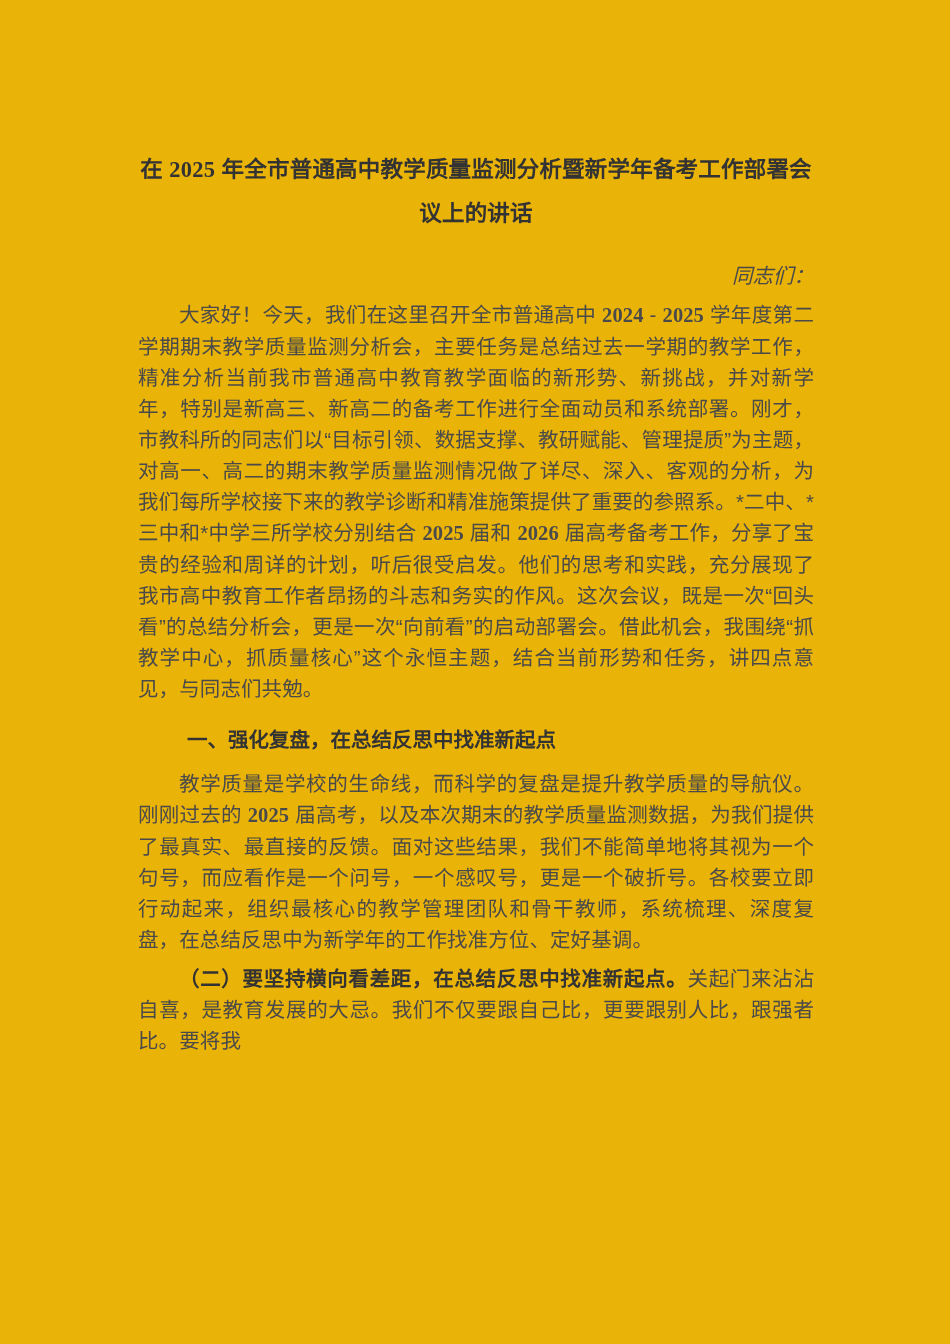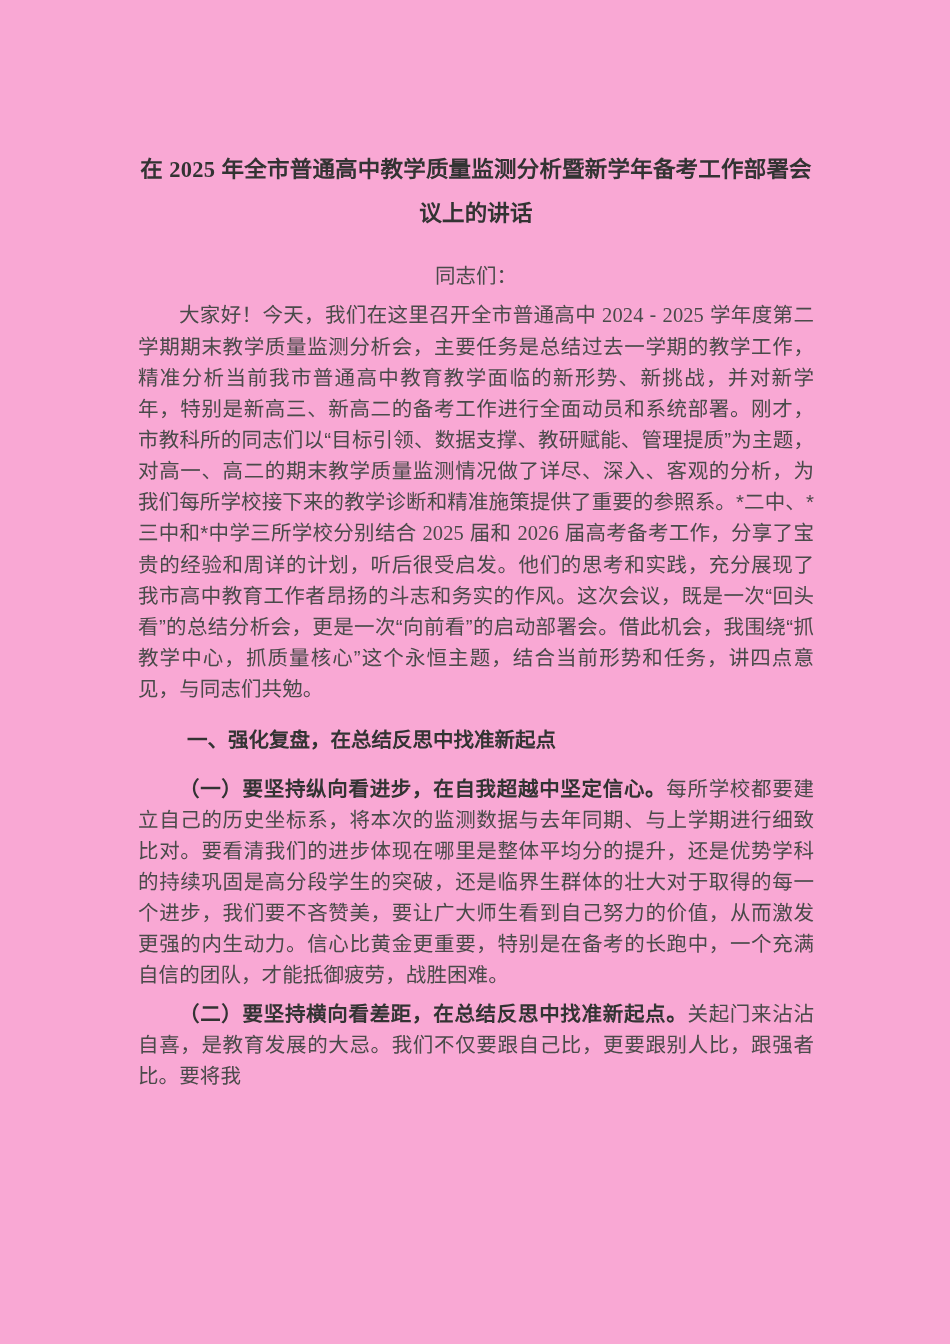--- a/index.html
+++ b/index.html
@@ -13,21 +13,21 @@
     min-height: 1344px;
     font-family: "Liberation Sans", "DejaVu Sans", sans-serif;
     color: #3a3a3a;
     -webkit-font-smoothing: antialiased;
   }
   .page {
     width: 950px;
     min-height: 1344px;
     box-sizing: border-box;
     padding: 0;
-    background: #f9a8d4;
+    background: #eab308;
     position: relative;
     overflow: hidden;
   }
   .content {
     position: absolute;
     left: 138px;
     top: 0;
     width: 676px;
   }
   .doc-title {
@@ -40,21 +40,22 @@
     text-align: center;
     letter-spacing: 0.2px;
     font-family: "Liberation Sans", "DejaVu Sans", sans-serif;
   }
   .salutation {
     margin: 0;
     padding-top: 24px;
     font-size: 20.5px;
     line-height: 31px;
     color: #4a4a4a;
-    text-align: center;
+    text-align: right;
+    font-style: italic;
   }
   p.body-para {
     margin: 0;
     padding-top: 8px;
     font-size: 20.5px;
     line-height: 31px;
     color: #4a4a4a;
     text-align: justify;
     text-justify: inter-ideograph;
     text-indent: 2em;
@@ -73,20 +74,21 @@
     color: #333333;
     text-indent: 2em;
     text-align: left;
   }
   .lead-bold {
     font-weight: bold;
     color: #333333;
   }
   .num-latin {
     font-family: "Liberation Serif", "DejaVu Serif", serif;
+    font-weight: bold;
   }
   .doc-title .num-latin {
     font-family: "Liberation Serif", "DejaVu Serif", serif;
     font-weight: bold;
   }
 </style>
 </head>
 <body>
 
 <div class="page">
@@ -96,23 +98,21 @@
       <span style="display: block;">在 <span class="num-latin">2025</span> 年全市普通高中教学质量监测分析暨新学年备考工作部署会</span>
       <span style="display: block; text-align: center;">议上的讲话</span>
     </h1>
 
     <p class="salutation">同志们：</p>
 
     <p class="body-para">大家好！今天，我们在这里召开全市普通高中 <span class="num-latin">2024</span> - <span class="num-latin">2025</span> 学年度第二学期期末教学质量监测分析会，主要任务是总结过去一学期的教学工作，精准分析当前我市普通高中教育教学面临的新形势、新挑战，并对新学年，特别是新高三、新高二的备考工作进行全面动员和系统部署。刚才，市教科所的同志们以“目标引领、数据支撑、教研赋能、管理提质”为主题，对高一、高二的期末教学质量监测情况做了详尽、深入、客观的分析，为我们每所学校接下来的教学诊断和精准施策提供了重要的参照系。*二中、*三中和*中学三所学校分别结合 <span class="num-latin">2025</span> 届和 <span class="num-latin">2026</span> 届高考备考工作，分享了宝贵的经验和周详的计划，听后很受启发。他们的思考和实践，充分展现了我市高中教育工作者昂扬的斗志和务实的作风。这次会议，既是一次“回头看”的总结分析会，更是一次“向前看”的启动部署会。借此机会，我围绕“抓教学中心，抓质量核心”这个永恒主题，结合当前形势和任务，讲四点意见，与同志们共勉。</p>
 
     <h2 class="section-heading">一、强化复盘，在总结反思中找准新起点</h2>
 
+    <p class="body-para tight">教学质量是学校的生命线，而科学的复盘是提升教学质量的导航仪。刚刚过去的 <span class="num-latin">2025</span> 届高考，以及本次期末的教学质量监测数据，为我们提供了最真实、最直接的反馈。面对这些结果，我们不能简单地将其视为一个句号，而应看作是一个问号，一个感叹号，更是一个破折号。各校要立即行动起来，组织最核心的教学管理团队和骨干教师，系统梳理、深度复盘，在总结反思中为新学年的工作找准方位、定好基调。</p>
 
-    <p class="body-para">
-      <span class="lead-bold">（一）</span><span class="lead-bold">要坚持纵向看进步，在自我超越中坚定信心。</span><span>每所学校都要建立自己的历史坐标系，将本次的监测数据与去年同期、与上学期进行细致比对。要看清我们的进步体现在哪里是整体平均分的提升，还是优势学科的持续巩固是高分段学生的突破，还是临界生群体的壮大对于取得的每一个进步，我们要不吝赞美，要让广大师生看到自己努力的价值，从而激发更强的内生动力。信心比黄金更重要，特别是在备考的长跑中，一个充满自信的团队，才能抵御疲劳，战胜困难。</span>
-    </p>
 
     <p class="body-para">
       <span class="lead-bold">（二）</span><span class="lead-bold">要坚持横向看差距，在总结反思中找准新起点。</span><span>关起门来沾沾自喜，是教育发展的大忌。我们不仅要跟自己比，更要跟别人比，跟强者比。要将我</span>
     </p>
 
   </div>
 </div>
 
 </body></html>

